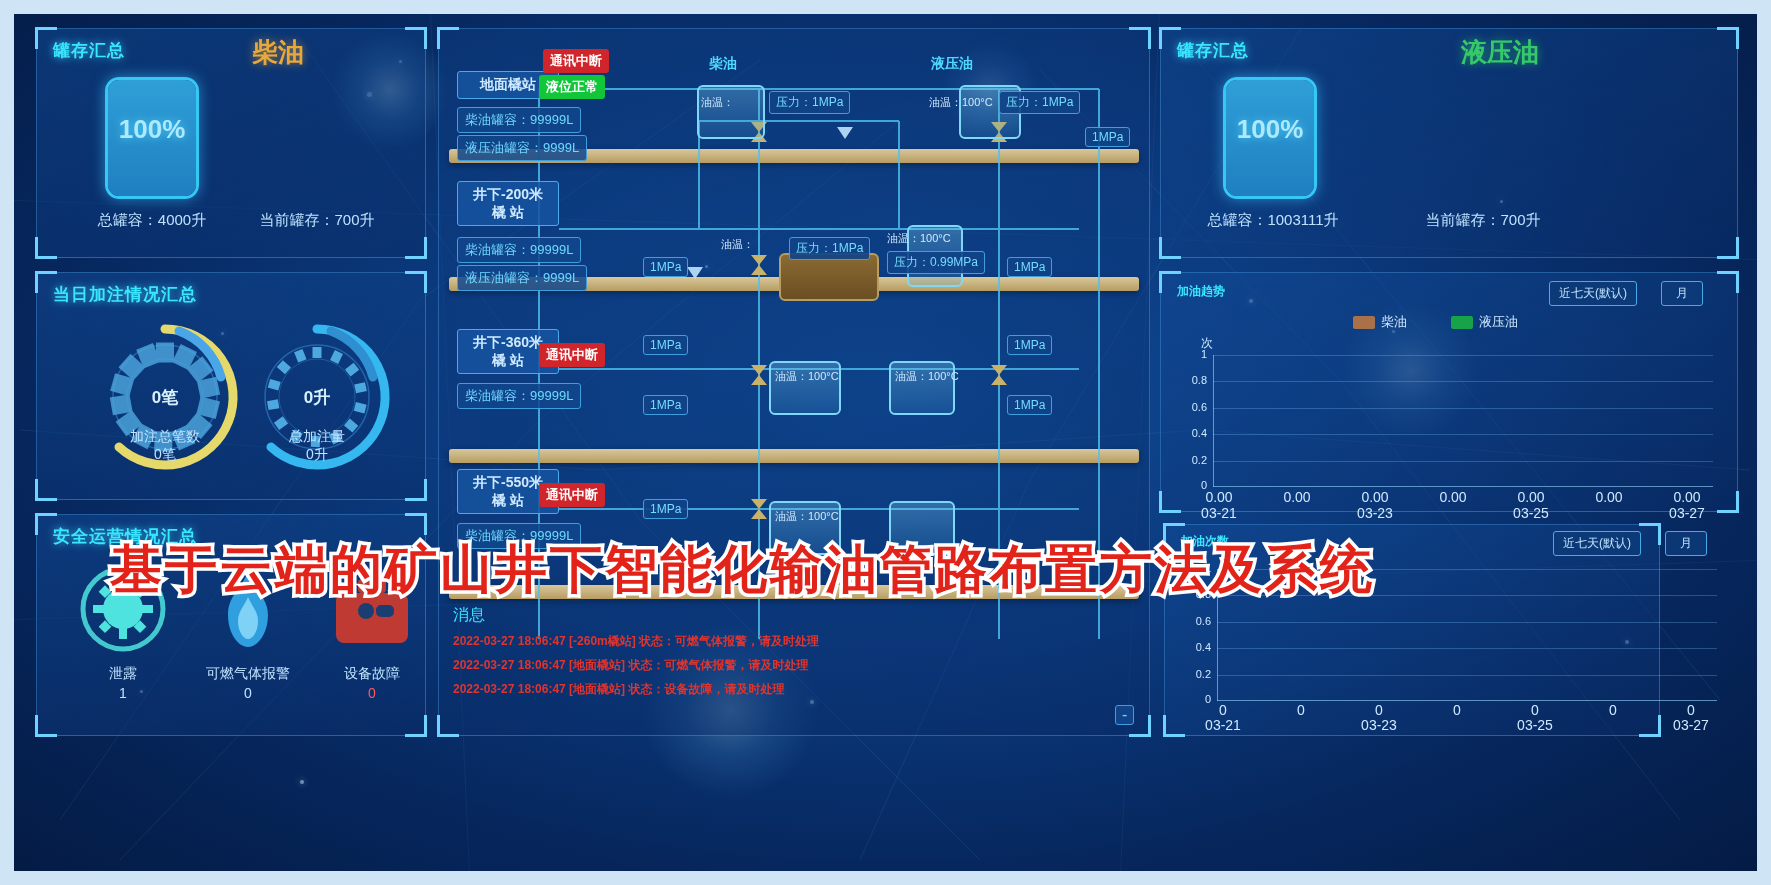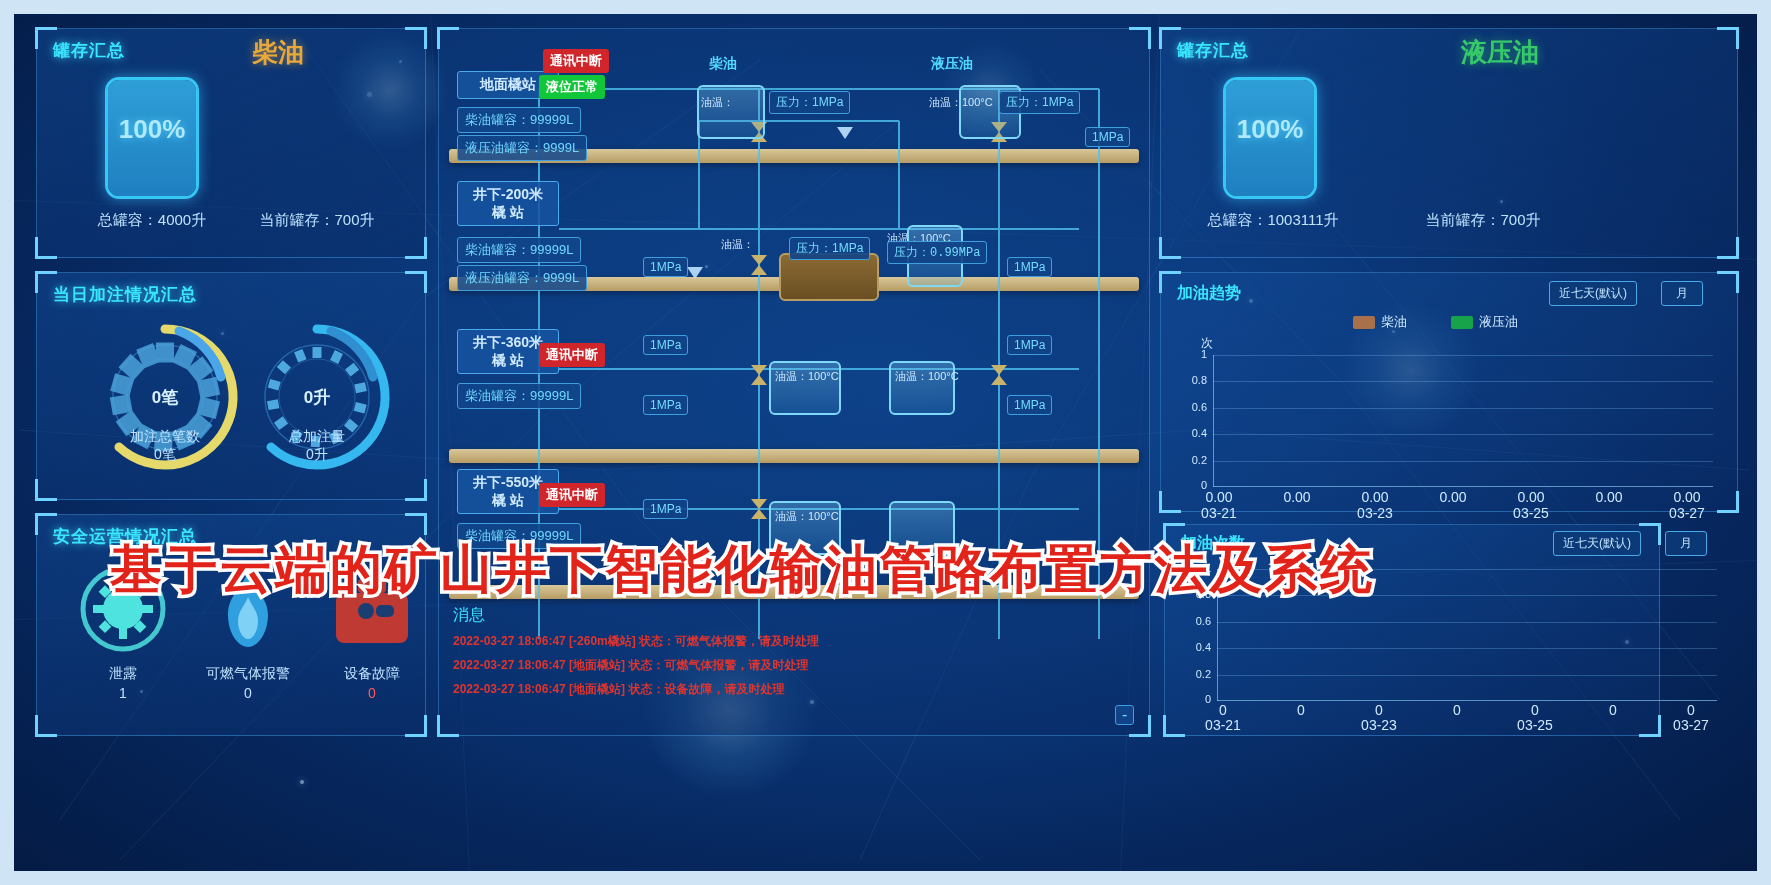--- a/index.html
+++ b/index.html
@@ -114,21 +114,21 @@
   .valve .vb{ position:absolute; top:10px; width:0;height:0;
      border-left:8px solid transparent; border-right:8px solid transparent; border-bottom:10px solid #c9b36a;}
   .lbl-cyan{ position:absolute; color:#4fd8ff; font-size:14px; font-weight:bold; white-space:nowrap; }
   .lbl-small{ position:absolute; color:#cfeaff; font-size:11px; white-space:nowrap; }
 
   
   .msg-title{ position:absolute; color:#39e6ff; font-size:16px; font-weight:normal; }
   .msg-row{ position:absolute; color:#e0342e; font-size:12px; white-space:nowrap; font-weight:bold; }
 
   
-  .chart-head{ position:absolute; color:#39e6ff; font-size:16px; font-weight:bold; }
+  .chart-head{ position:absolute; color:#39e6ff; font-size:12px; font-weight:bold; }
   .rangebtn{
     position:absolute; background:rgba(12,58,120,.9); border:1px solid #4aa9e8;
     color:#bfe3ff; font-size:12px; padding:3px 9px; border-radius:3px; white-space:nowrap;
   }
   .legend-item{ position:absolute; display:flex; align-items:center; gap:6px; color:#cfeaff; font-size:13px; }
   .legend-swatch{ width:22px; height:13px; border-radius:2px; display:inline-block; }
   .axis-unit{ position:absolute; color:#cfeaff; font-size:12px; }
   .tick{ position:absolute; color:#cfeaff; font-size:11px; text-align:right; }
   .xtick{ position:absolute; color:#cfeaff; font-size:14px; text-align:center; }
   .gridline{ position:absolute; height:1px; background:rgba(130,200,255,.28); }
@@ -391,21 +391,21 @@
     <div class="vessel" style="left:330px; top:472px; width:72px; height:54px;"></div>
     <div class="vessel" style="left:450px; top:472px; width:66px; height:54px;"></div>
 
     <div class="lbl-small" style="left:262px; top:66px;">油温：</div>
     <div class="mpa" style="left:330px; top:62px;">压力：1MPa</div>
     <div class="lbl-small" style="left:490px; top:66px;">油温：100°C</div>
     <div class="mpa" style="left:560px; top:62px;">压力：1MPa</div>
     <div class="lbl-small" style="left:282px; top:208px;">油温：</div>
     <div class="mpa" style="left:350px; top:208px;">压力：1MPa</div>
     <div class="lbl-small" style="left:448px; top:202px;">油温：100°C</div>
-    <div class="mpa" style="left:448px; top:212px;font-family:Liberation Mono, monospace;">压力：0.99MPa</div>
+    <div class="mpa" style="left:448px; top:222px;">压力：0.99MPa</div>
     <div class="lbl-small" style="left:336px; top:340px;">油温：100°C</div>
     <div class="lbl-small" style="left:456px; top:340px;">油温：100°C</div>
     <div class="lbl-small" style="left:336px; top:480px;">油温：100°C</div>
 
     <div class="mpa" style="left:646px; top:98px;">1MPa</div>
     <div class="mpa" style="left:204px; top:228px;">1MPa</div>
     <div class="mpa" style="left:568px; top:228px;">1MPa</div>
     <div class="mpa" style="left:204px; top:306px;">1MPa</div>
     <div class="mpa" style="left:568px; top:306px;">1MPa</div>
     <div class="mpa" style="left:204px; top:366px;">1MPa</div>

